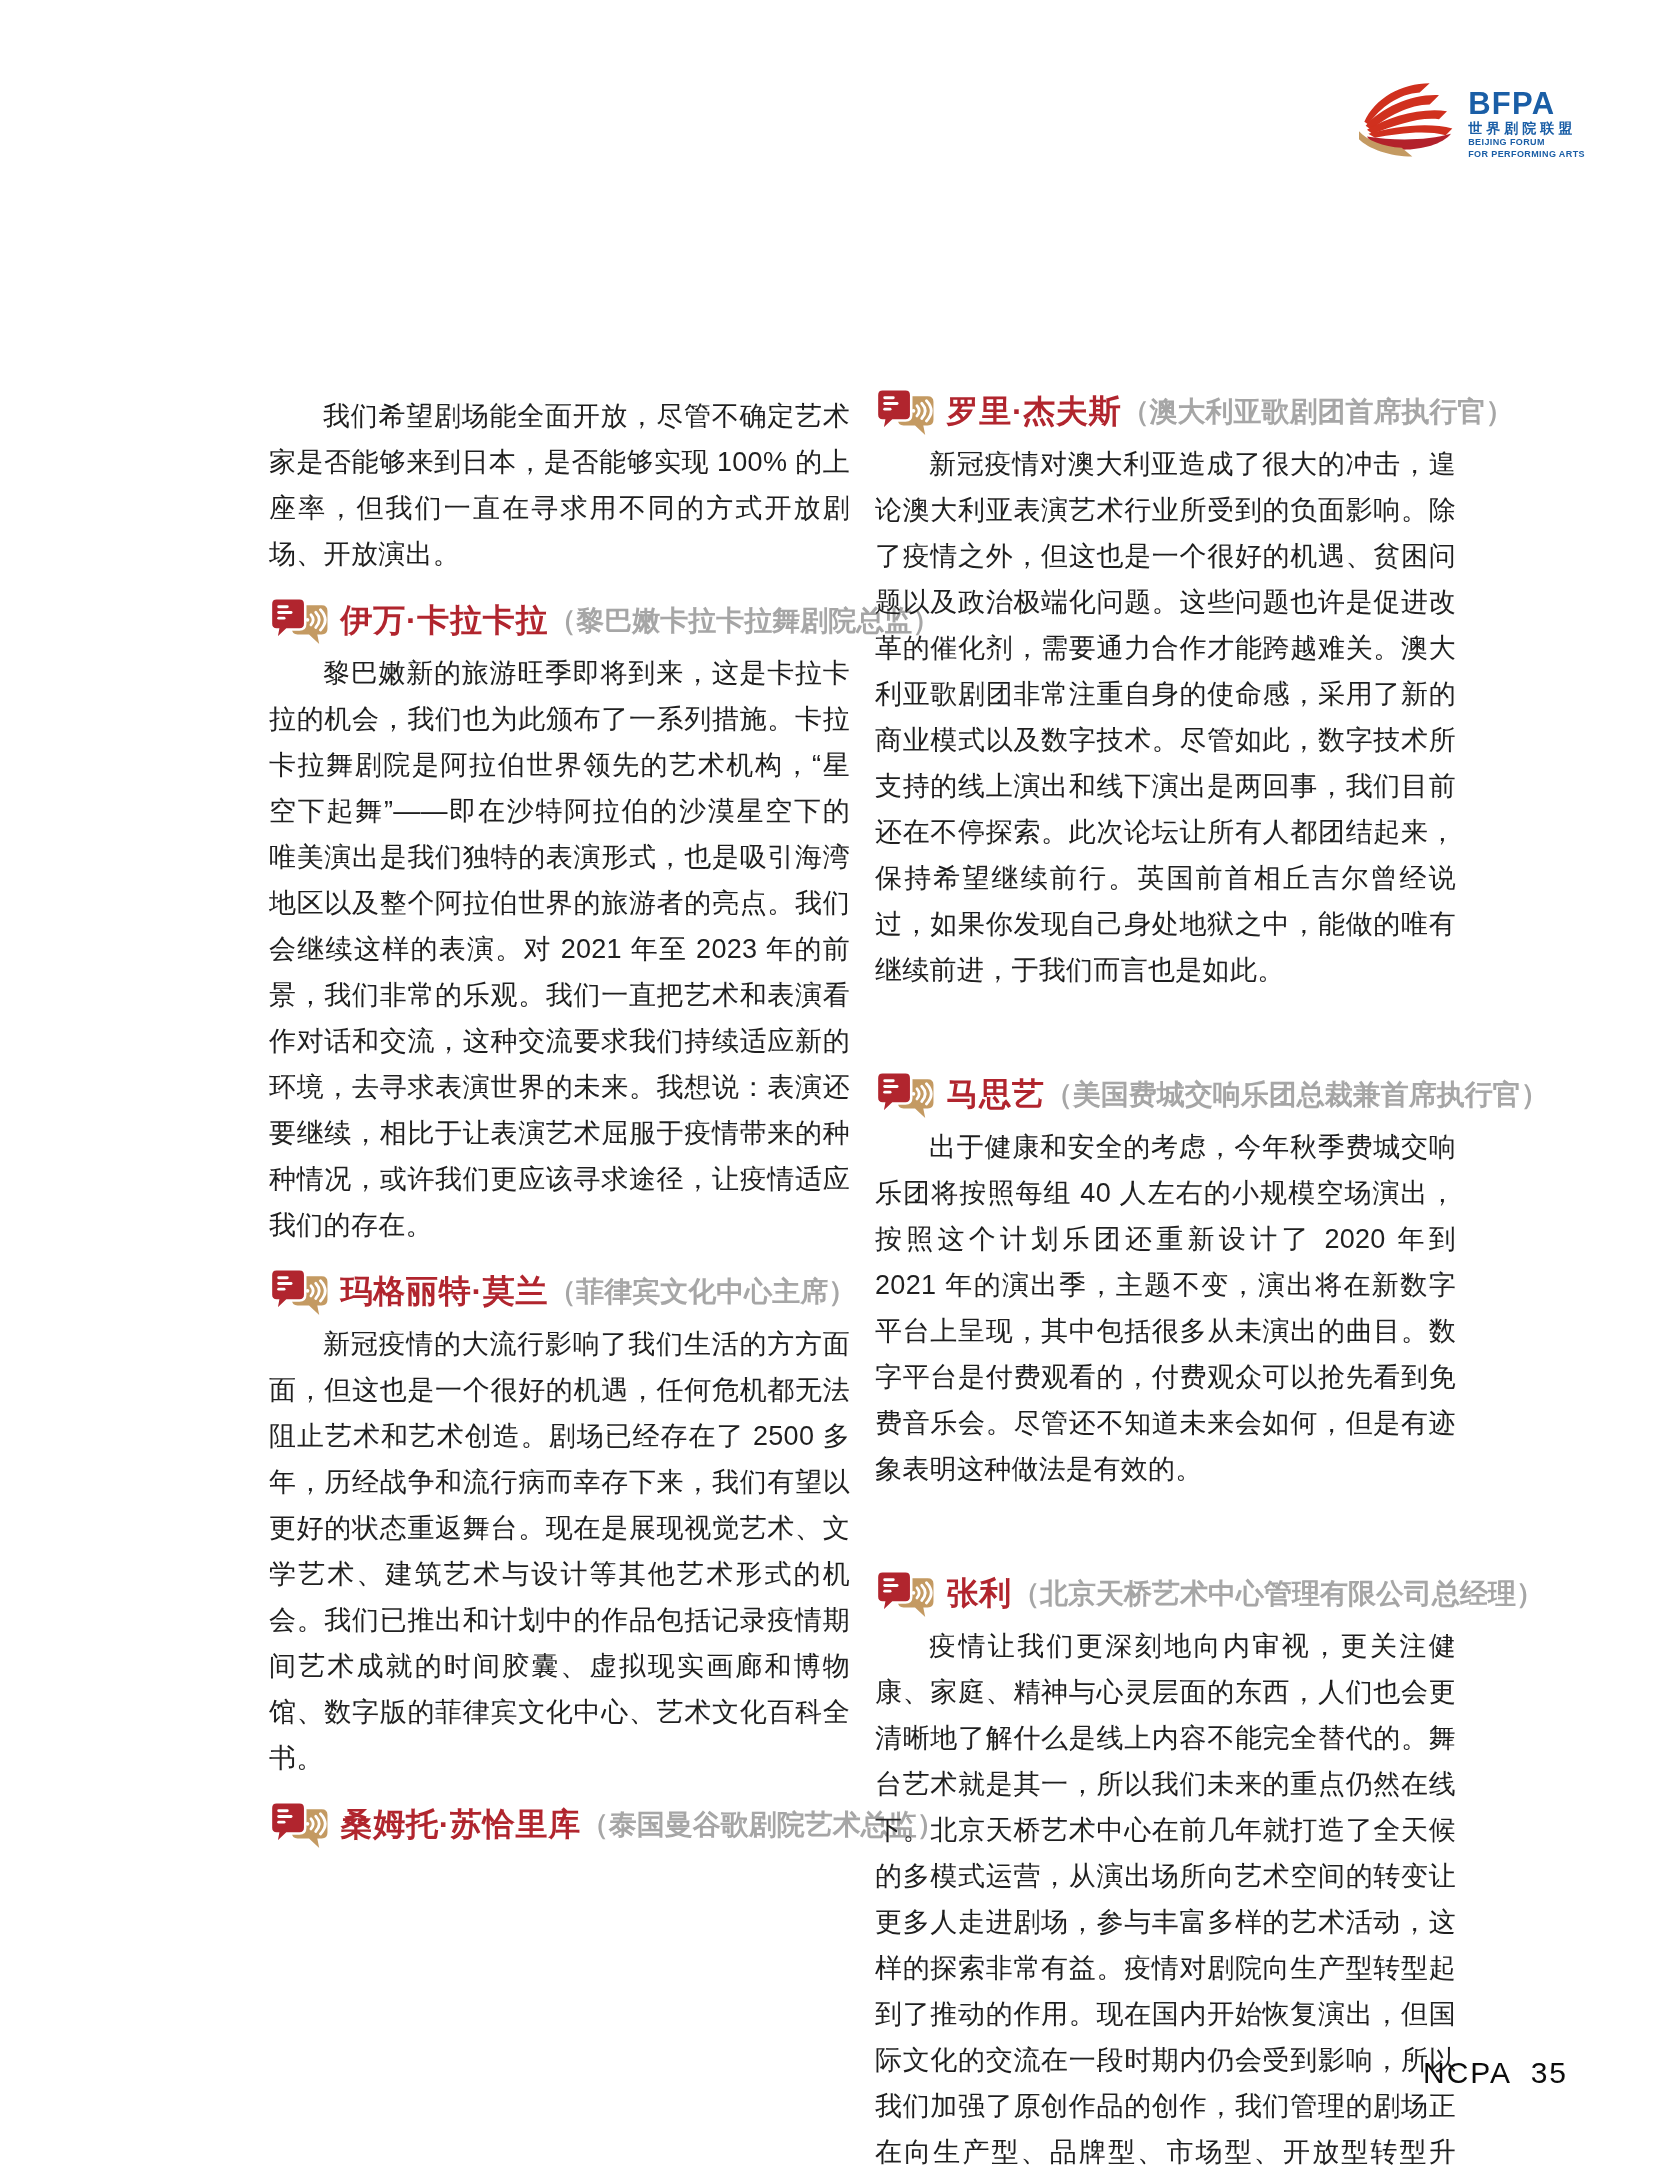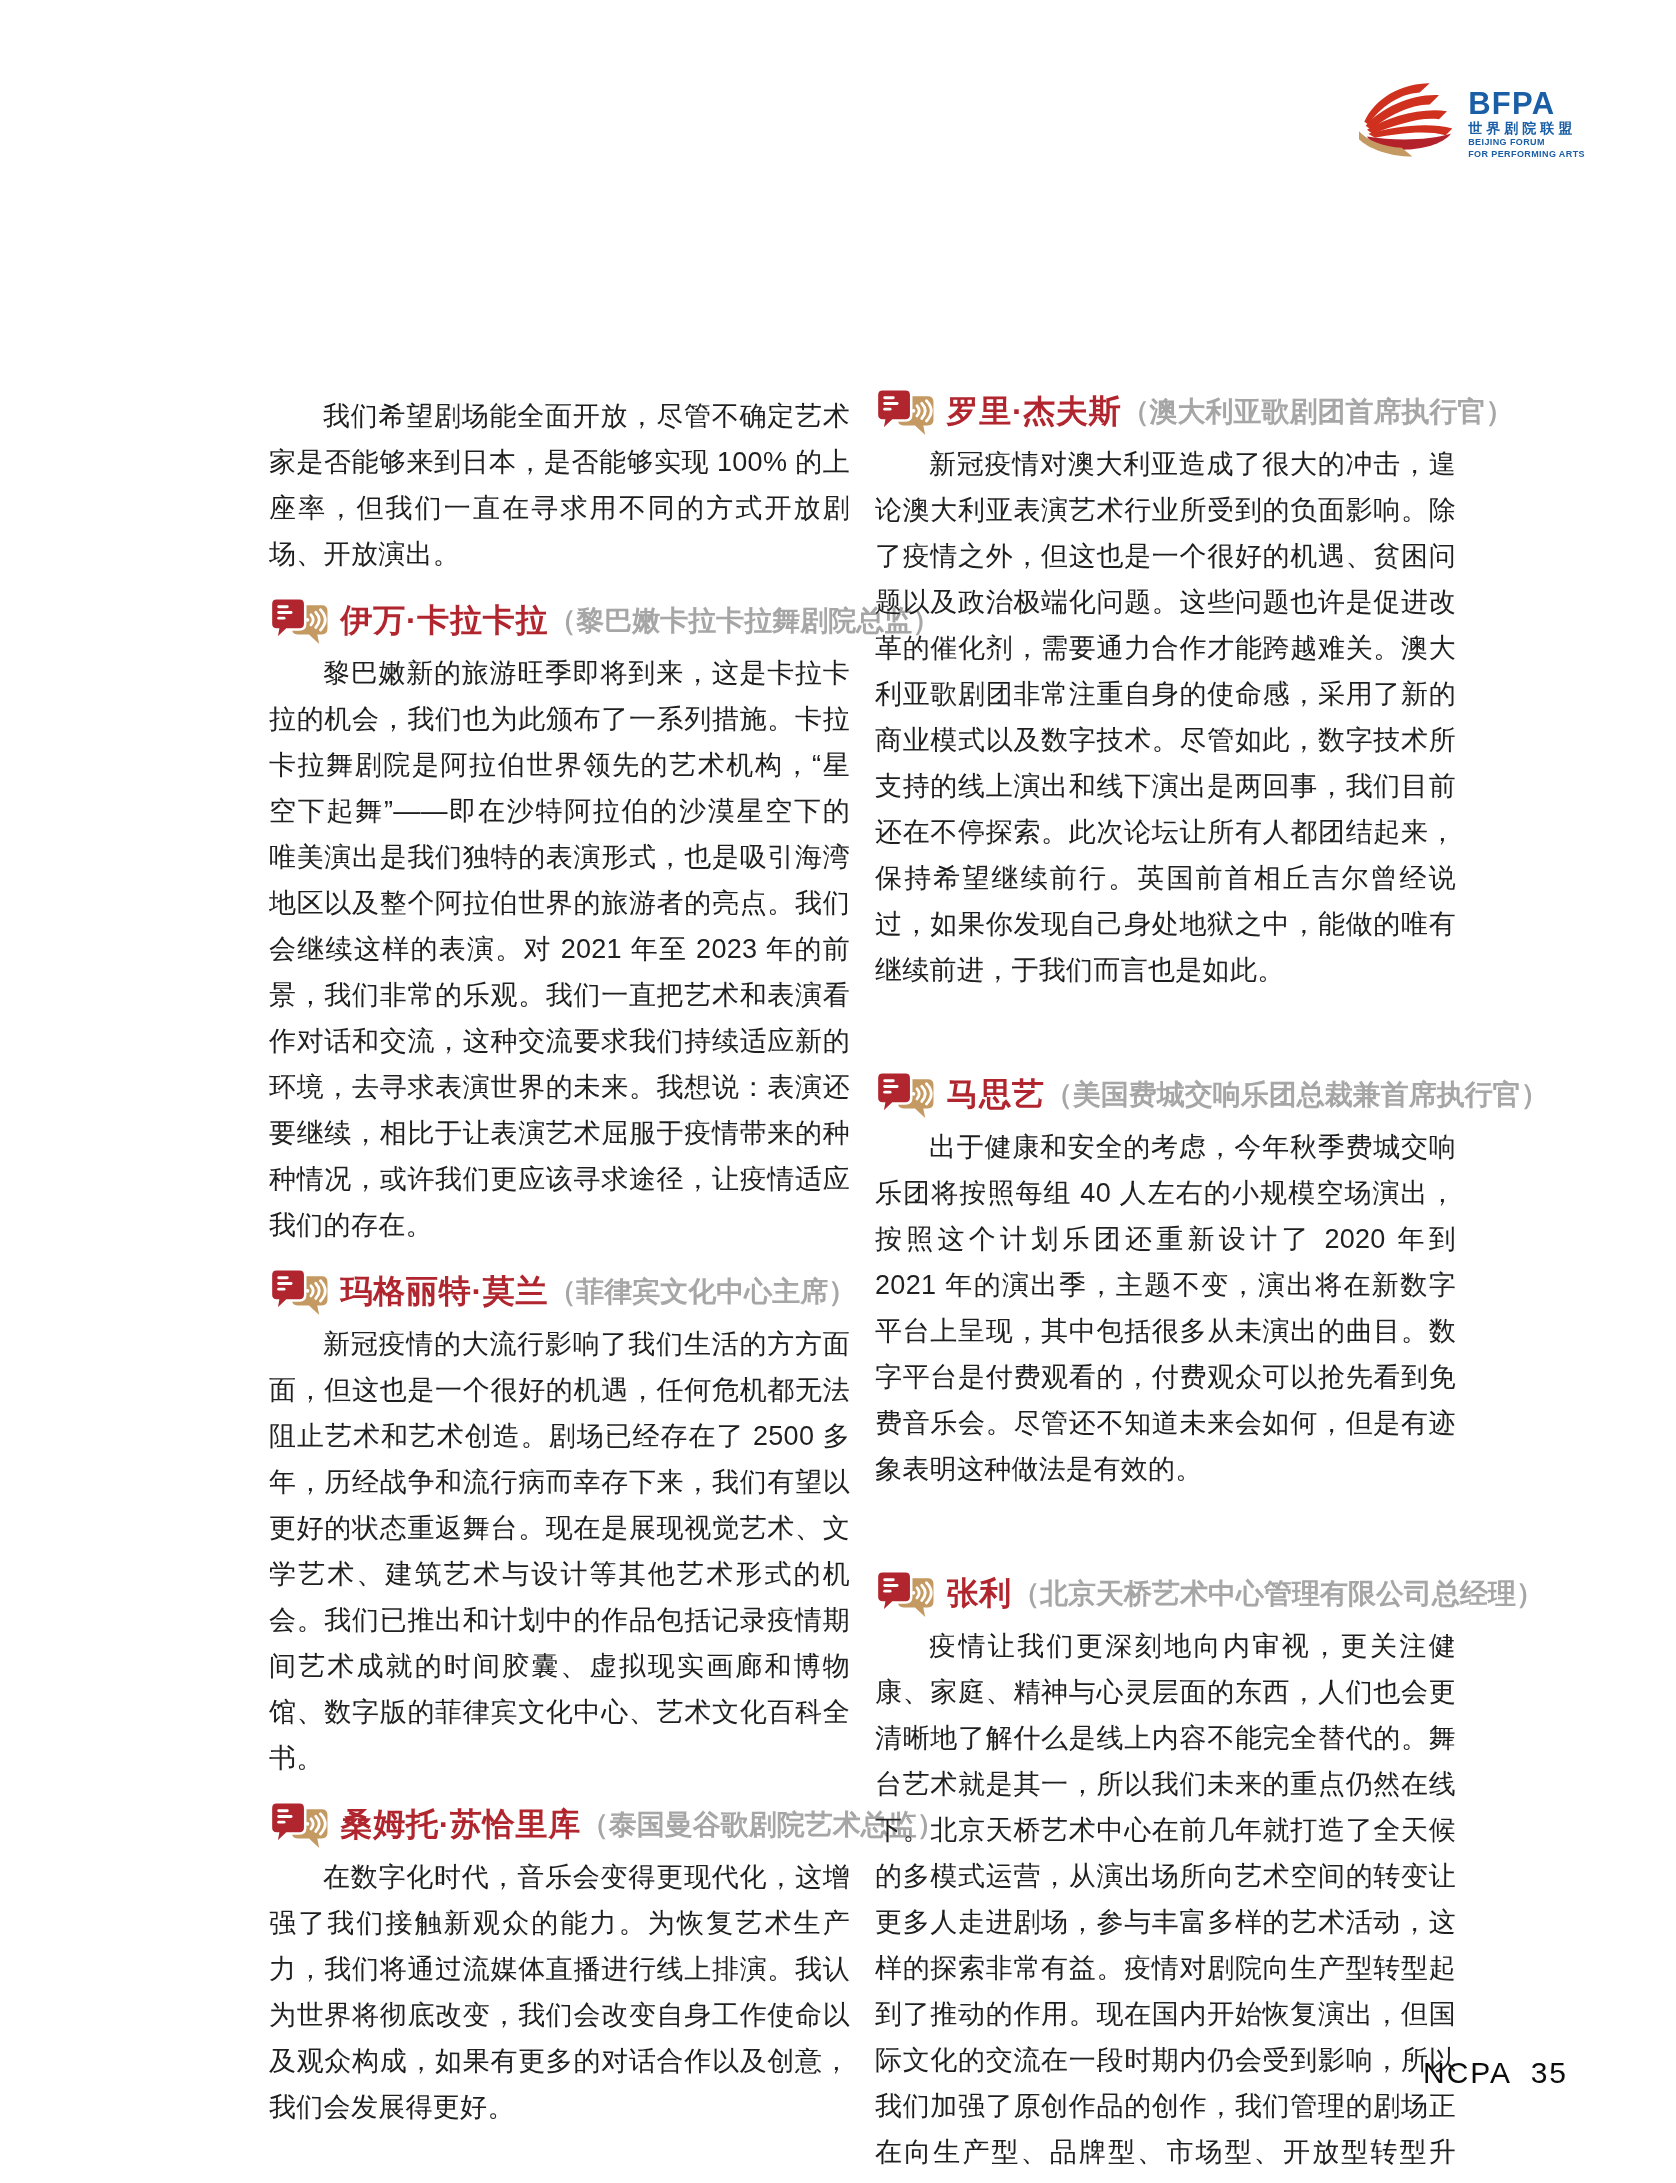--- a/index.html
+++ b/index.html
@@ -131,21 +131,20 @@
     </div>
     <p class="body">新冠疫情的大流行影响了我们生活的方方面面，但这也是一个很好的机遇，任何危机都无法阻止艺术和艺术创造。剧场已经存在了 2500 多年，历经战争和流行病而幸存下来，我们有望以更好的状态重返舞台。现在是展现视觉艺术、文学艺术、建筑艺术与设计等其他艺术形式的机会。我们已推出和计划中的作品包括记录疫情期间艺术成就的时间胶囊、虚拟现实画廊和博物馆、数字版的菲律宾文化中心、艺术文化百科全书。</p>
 
     <div class="sec-h">
       <svg class="qicon" viewBox="0 0 96 80">
           <use href="#qicon-sym"></use>
         </svg>
       <span class="sec-name">桑姆托·苏恰里库</span>
       <span class="sec-aff">（泰国曼谷歌剧院艺术总监）</span>
     </div>
-    <p class="body">在数字化时代，音乐会变得更现代化，这增强了我们接触新观众的能力。为恢复艺术生产力，我们将通过流媒体直播进行线上排演。我认为世界将彻底改变，我们会改变自身工作使命以及观众构成，如果有更多的对话合作以及创意，我们会发展得更好。</p>
 
   </section>
 
   <section class="col col-right">
 
     <div class="sec-h">
       <svg class="qicon" viewBox="0 0 96 80">
           <use href="#qicon-sym"></use>
         </svg>
       <span class="sec-name">罗里·杰夫斯</span>

